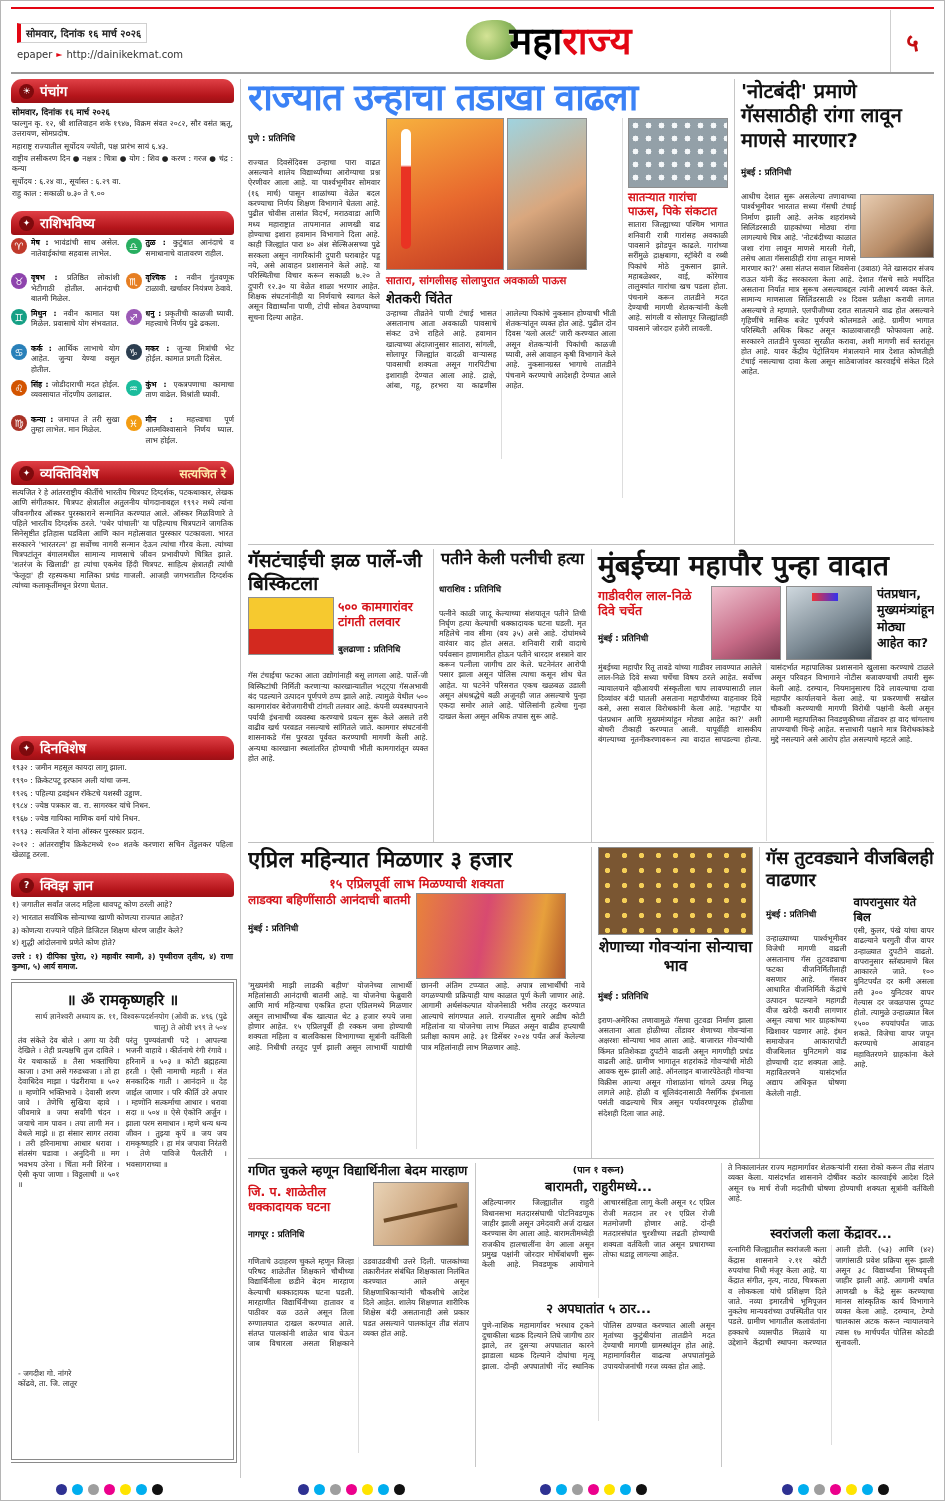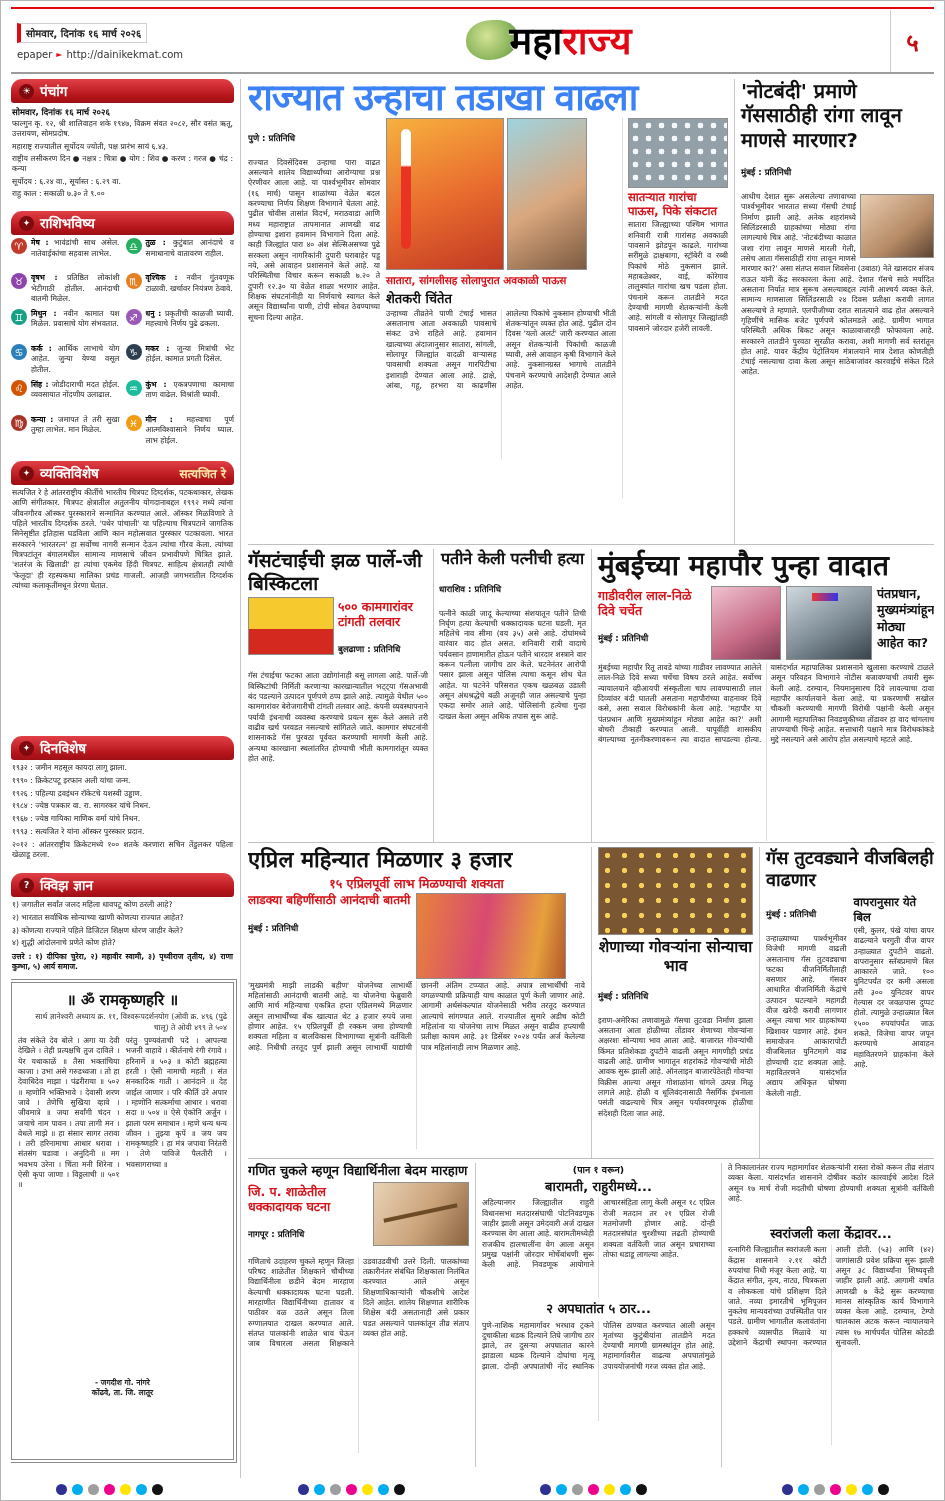--- a/index.html
+++ b/index.html
@@ -48,21 +48,21 @@
 .quiz-ans{font-weight:bold;margin-top:3px;color:#111}
 
 .spiritual{border:1px solid #8a8a8a;outline:1px solid #8a8a8a;outline-offset:2px;padding:6px 6px 4px;height:478px;overflow:hidden}
 .om-title{font-size:15px;font-weight:bold;text-align:center;color:#111}
 .sp-sub{text-align:right;margin:3px 0;color:#333}
 .sp-logo-row{display:flex;align-items:center;justify-content:center;gap:6px;margin:4px 0;border:1px solid #e0b4b4;border-radius:4px;padding:3px;background:#fff7f0}
 .temple-ico{width:22px;height:28px;background:linear-gradient(#e23a32,#a01511);clip-path:polygon(50% 0,90% 35%,78% 35%,78% 100%,22% 100%,22% 35%,10% 35%)}
 .sp-logo{font-size:24px;font-weight:bold;color:#d6151b;font-style:italic}
 .sp-cols{display:grid;grid-template-columns:1fr 1fr;gap:6px}
 .sp-cols .small{height:330px;overflow:hidden}
-.sp-sign{text-align:center;font-weight:bold;margin-top:12px}
+.sp-sign{text-align:left;font-weight:normal;margin-top:3px}
 
 .row{display:flex;border-bottom:1px solid #bfbfbf;overflow:hidden}
 .row1{height:466px}
 .row2{height:298px;padding-top:4px}
 .row3{height:316px;padding-top:4px}
 .row4{height:308px;padding-top:4px;border-bottom:none}
 .byline{font-size:8.6px;font-weight:bold;color:#111;margin:14px 0}
 .red{color:#d6151b}
 .subH{font-size:12.5px;font-weight:bold;color:#d6151b;line-height:1.2;margin:2px 0}
 .two-col{column-count:2;column-gap:9px;column-rule:1px solid #ddd}

